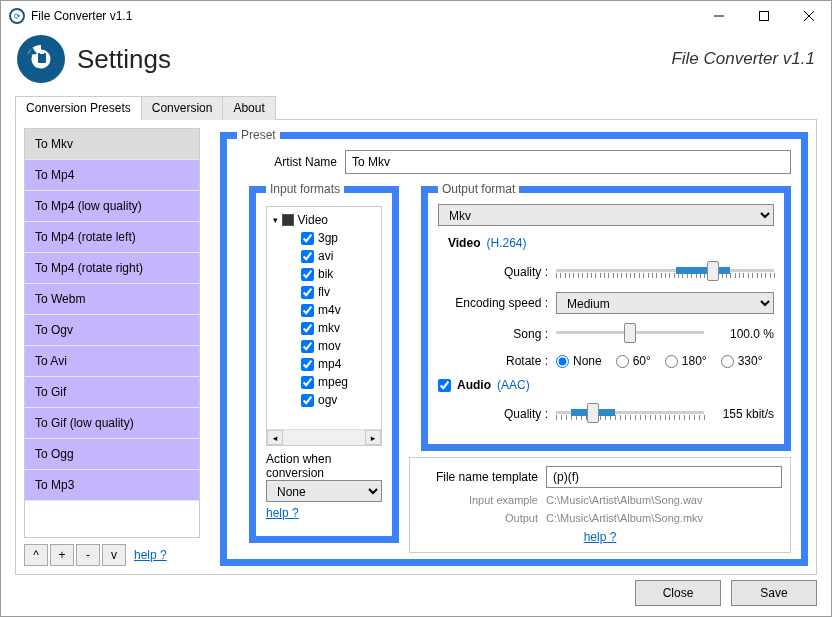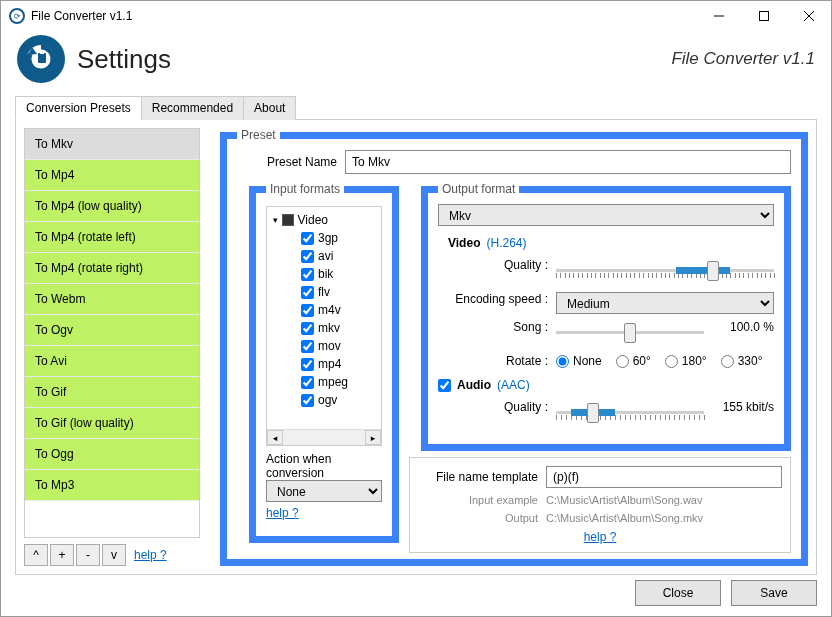--- a/index.html
+++ b/index.html
@@ -22,21 +22,21 @@
 .tabs { display: flex; margin: 0 14px; border-bottom: 1px solid #ccc; }
 .tab { padding: 4px 10px; border: 1px solid #ccc; border-bottom: none; margin-right: -1px; background: #e9e9e9; cursor: pointer; position: relative; top: 1px; }
 .tab.active { background: #fff; border-bottom: 1px solid #fff; }
 
 
 .content { border: 1px solid #ccc; border-top: none; margin: 0 14px 8px 14px; padding: 8px; display: flex; gap: 8px; height: 455px; }
 
 
 .preset-panel { width: 176px; display: flex; flex-direction: column; }
 .preset-list { flex: 1; border: 1px solid #ccc; overflow-y: auto; position: relative; }
-.preset-item { padding: 8px 10px; border-bottom: 1px solid #eaeaea; cursor: pointer; background: #bef264; }
+.preset-item { padding: 8px 10px; border-bottom: 1px solid #eaeaea; cursor: pointer; background: #c4b5fd; }
 .preset-item.selected { background: #dcdcdc; }
 .preset-btns { display: flex; gap: 2px; margin-top: 6px; align-items: center; }
 .preset-btns button { width: 24px; height: 22px; border: 1px solid #aaa; background: #eee; cursor: pointer; }
 .preset-btns a { margin-left: 6px; color: #0066cc; text-decoration: underline; cursor: pointer; }
 
 
 fieldset { border: 7px solid #3b82f6; padding: 8px 10px 16px 10px; margin-left: 12px; }
 legend { padding: 0 4px; color: #555; }
 .preset-fieldset { flex: 1; display: flex; flex-direction: column; gap: 8px; }
 .row { display: flex; align-items: center; gap: 8px; }
@@ -60,21 +60,21 @@
 .action-row select { width: 100%; height: 22px; background:#e9e9e9; }
 
 .output-format { flex: 1; display: flex; flex-direction: column; gap: 6px; }
 .output-format > fieldset { flex: 1; display:flex; flex-direction:column; gap:6px; }
 .of-select { width: 100%; height: 22px; background:#e9e9e9; }
 
 .section-head { display: flex; align-items: center; gap: 6px; margin: 4px 0 2px 10px; }
 .section-head b { font-weight: 600; }
 .section-head .codec { color: #0066cc; }
 
-.ctrl-row { display: flex; gap: 8px; margin-left: 10px; }
+.ctrl-row { display: flex; align-items: center; gap: 8px; margin-left: 10px; }
 .ctrl-row .lbl { width: 100px; text-align: right; }
 .ctrl-row .val { width: 62px; text-align: right; }
 .slider { flex: 1; height: 28px; position: relative; }
 .slider .track { position: absolute; top: 11px; left: 0; right: 0; height: 3px; background: #cfcfcf; }
 .slider .ticks { position:absolute; top:15px; left:0; right:0; height:8px; }
 .slider .ticks span { position:absolute; width:1px; height:5px; background:#888; }
 .slider .blue { position:absolute; top:9px; height:7px; background:#2b8acb; }
 .slider .thumb { position: absolute; top: 3px; width: 12px; height: 20px; background: #eee; border: 1px solid #888; border-radius: 2px; transform: translateX(-50%); }
 .enc-select { flex: 1; height: 22px; background:#e9e9e9; }
 
@@ -140,21 +140,21 @@
         <rect x="19" y="16" width="8" height="10" rx="1" fill="#0e5a8a"></rect>
         <rect x="21" y="14" width="4" height="3" fill="#fff"></rect>
       </svg>
   </div>
   <h1>Settings</h1>
   <div class="brand">File Converter v1.1</div>
 </div>
 
 <div class="tabs">
   <div class="tab active">Conversion Presets</div>
-  <div class="tab">Recommended</div>
+  <div class="tab">Conversion</div>
   <div class="tab">About</div>
 </div>
 
 <div class="content">
 
   <div class="preset-panel">
     <div class="preset-list" id="preset-list">
         <div class="preset-item selected">To Mkv</div>
         <div class="preset-item">To Mp4</div>
         <div class="preset-item">To Mp4 (low quality)</div>
@@ -174,21 +174,21 @@
       <button>-</button>
       <button>v</button>
       <a class="help-link">help ?</a>
     </div>
   </div>
 
   <fieldset class="preset-fieldset">
     <legend>Preset</legend>
 
     <div class="row preset-name-row">
-      <label class="right">Preset Name</label>
+      <label class="right">Artist Name</label>
       <input type="text" value="To Mkv" style="">
     </div>
 
     <div class="io-row">
 
       <fieldset class="input-formats">
         <legend>Input formats</legend>
         <div class="format-tree-wrap">
           <div class="format-tree">
             <div class="tree-group">

